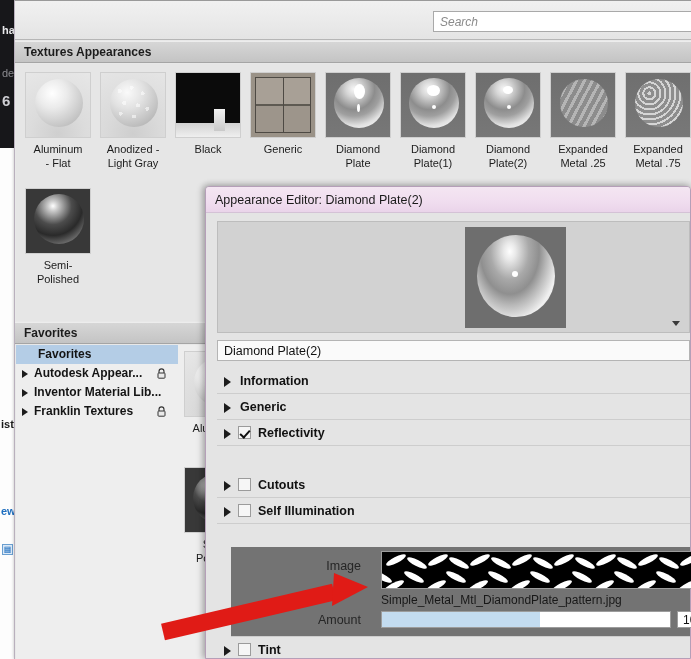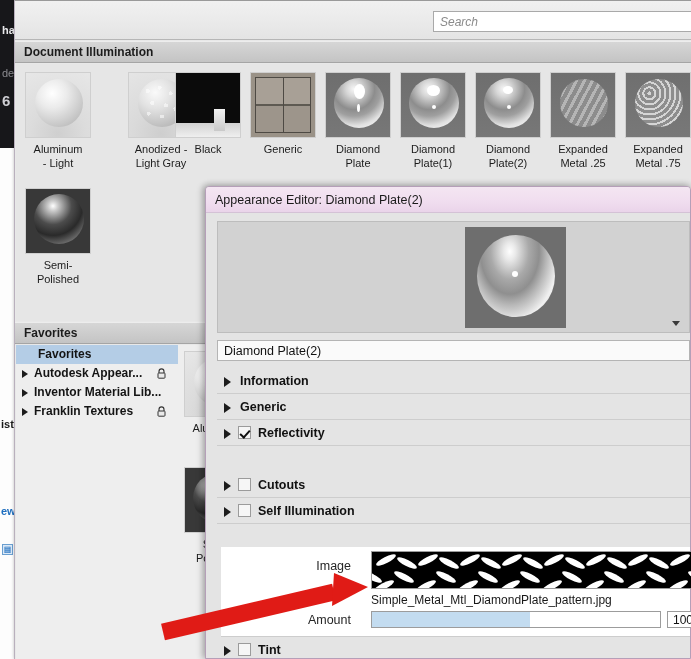--- a/index.html
+++ b/index.html
@@ -239,22 +239,22 @@
     content: ""; position: absolute; left: 3px; top: 1px;
     width: 4px; height: 8px; border: solid #111; border-width: 0 2px 2px 0;
     transform: rotate(42deg);
   }
   .prop-row .plabel { position: absolute; top: 6px; }
   .prop-row .plabel.ind0 { left: 23px; }
   .prop-row .plabel.ind1 { left: 41px; }
 
   
   .bump-content {
-    position: absolute; left: 15px; right: 0; top: 0; height: 90px;
-    background: #ffffff; border-bottom: 1px solid #cdcdcd;
+    position: absolute; left: 25px; right: 0; top: 0; height: 90px;
+    background: #737373; border-bottom: 1px solid #cdcdcd;
   }
   .fld-label {
     position: absolute; font-size: 12.5px; color: #262626; text-align: right;
     width: 120px;
   }
   .bump-image {
     position: absolute; left: 150px; top: 4px; width: 336px; height: 38px;
     background: #000;
     border: 1px solid #9c9c9c;
     overflow: hidden;
@@ -297,30 +297,30 @@
   </div>
   <div class="seam s1"></div>
   <div class="seam s2"></div>
   <div class="seam s3"></div>
 
   <div class="browser">
 
     <div class="browser-top"></div>
     <div class="search-box" title="Search">Search</div>
 
-    <div class="sec-header" id="doc-appearances-header">Document Illumination</div>
+    <div class="sec-header" id="doc-appearances-header">Textures Appearances</div>
 
     <div class="thumb-area">
 
       <div class="thumb" style="left:9px;  top:8px;">
         <span class="tile t-alum"></span>
         <span class="lbl">Aluminum
-- Light</span>
-      </div>
-      <div class="thumb" style="left:84px; top:8px;margin-left:28px;">
+- Flat</span>
+      </div>
+      <div class="thumb" style="left:84px; top:8px;">
         <span class="tile t-anod"></span>
         <span class="lbl">Anodized -
 Light Gray</span>
       </div>
       <div class="thumb" style="left:159px;top:8px;">
         <span class="tile t-black"></span>
         <span class="lbl">Black</span>
       </div>
       <div class="thumb" style="left:234px;top:8px;">
         <span class="tile t-blocks"></span>

